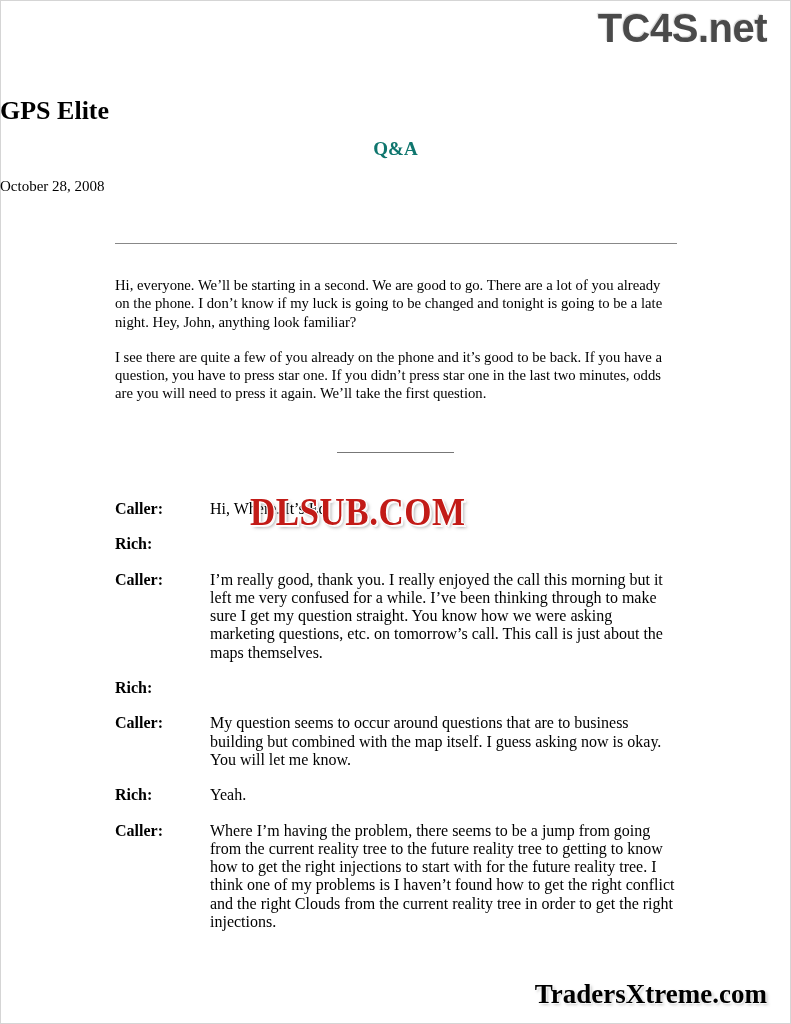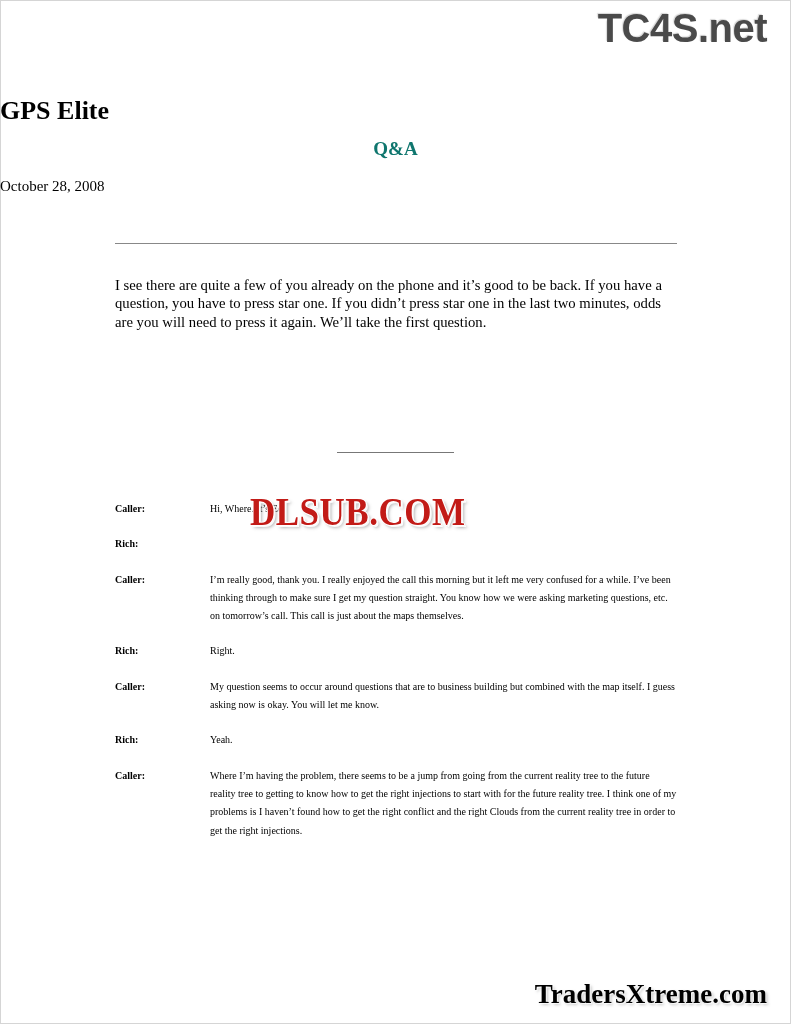--- a/index.html
+++ b/index.html
@@ -92,21 +92,21 @@
     left: 337px;
     top: 452px;
     width: 117px;
     border-top: 1px solid #777;
   }
   .transcript {
     position: absolute;
     left: 115px;
     top: 500px;
     width: 562px;
-    font-size: 10px;
+    font-size: 16px;
     line-height: 18.3px;
     color: #000;
   }
   .turn {
     display: flex;
     margin-bottom: 17px;
   }
   .speaker {
     width: 95px;
     flex: 0 0 95px;
@@ -150,40 +150,40 @@
 
   <div class="watermark-top">TC4S.net</div>
 
   <div class="doc-title">GPS Elite</div>
   <div class="doc-subtitle">Q&amp;A</div>
   <div class="doc-date">October 28, 2008</div>
 
   <div class="rule-top"></div>
 
   <div class="intro">
+    <p>Hi, everyone. We’ll be starting in a second. We are good to go. There are a lot of you already on the phone. I don’t know if my luck is going to be changed and tonight is going to be a late night. Hey, John, anything look familiar?</p>
     <p>I see there are quite a few of you already on the phone and it’s good to be back. If you have a question, you have to press star one. If you didn’t press star one in the last two minutes, odds are you will need to press it again. We’ll take the first question.</p>
   </div>
 
   <div class="rule-mid"></div>
 
   <div class="transcript">
     <div class="turn">
       <div class="speaker">Caller:</div>
       <div class="speech">Hi, Where. It’s Ed.</div>
     </div>
     <div class="turn">
       <div class="speaker">Rich:</div>
     </div>
     <div class="turn">
       <div class="speaker">Caller:</div>
       <div class="speech">I’m really good, thank you. I really enjoyed the call this morning but it left me very confused for a while. I’ve been thinking through to make sure I get my question straight. You know how we were asking marketing questions, etc. on tomorrow’s call. This call is just about the maps themselves.</div>
     </div>
     <div class="turn">
       <div class="speaker">Rich:</div>
-      <div class="speech">Right.</div>
     </div>
     <div class="turn">
       <div class="speaker">Caller:</div>
       <div class="speech">My question seems to occur around questions that are to business building but combined with the map itself. I guess asking now is okay. You will let me know.</div>
     </div>
     <div class="turn">
       <div class="speaker">Rich:</div>
       <div class="speech">Yeah.</div>
     </div>
     <div class="turn">

